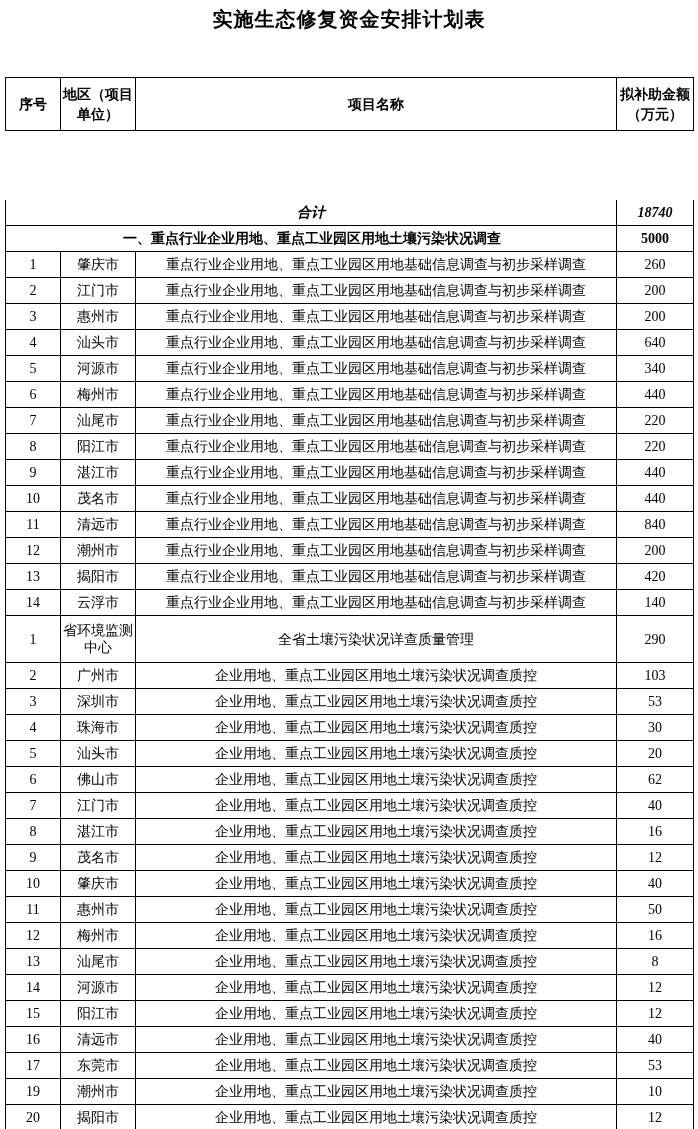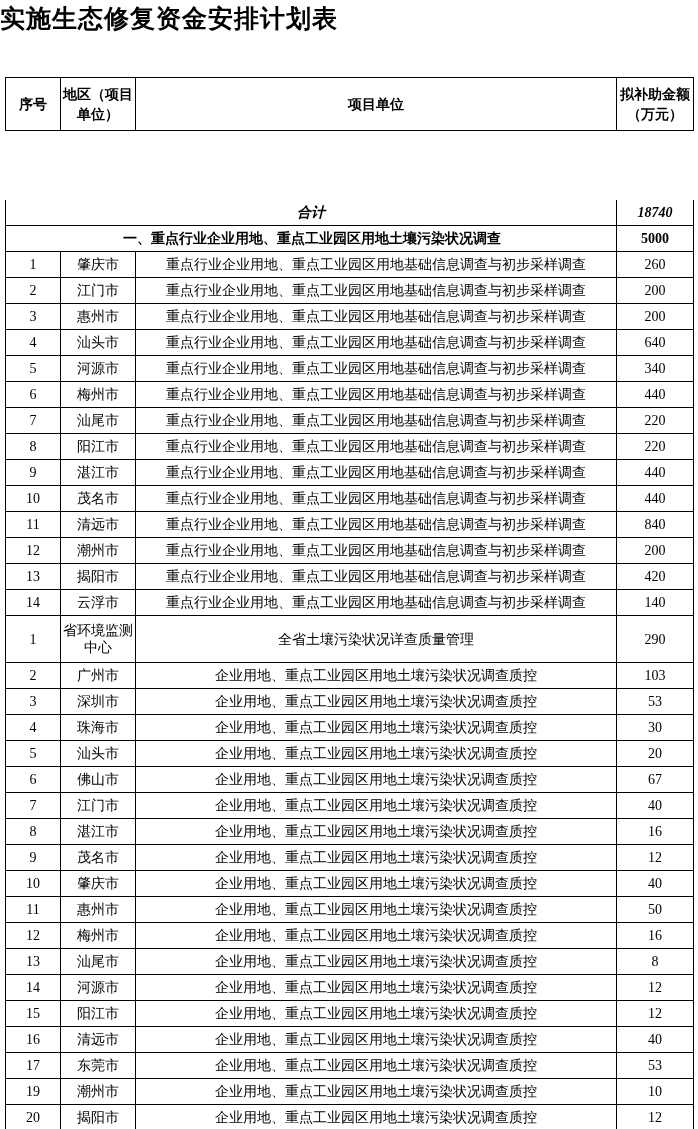--- a/index.html
+++ b/index.html
@@ -11,23 +11,23 @@
     position: relative;
     width: 698px;
     height: 1129px;
     overflow: hidden;
     background: #ffffff;
     color: #000000;
     font-family: "Liberation Serif", serif;
   }
   .doc-title {
     margin: 8px 0 6px 0;
-    text-align: left;
+    text-align: center;
     font-family: "DejaVu Sans", sans-serif;
-    font-size: 25px;
+    font-size: 20px;
     font-weight: bold;
     letter-spacing: 1px;
     line-height: 22px;
   }
   table {
     border-collapse: collapse;
     table-layout: fixed;
     width: 688px;
     margin-left: 5px;
     margin-top: 47px;
@@ -92,21 +92,21 @@
     <colgroup>
       <col class="c-no">
         <col class="c-region">
         <col class="c-proj">
         <col class="c-amt">
     </colgroup>
     <tbody>
         <tr>
       <th>序号</th>
       <th>地区（项目单位）</th>
-      <th>项目单位</th>
+      <th>项目名称</th>
       <th>拟补助金额（万元）</th>
     </tr>
   </tbody>
     </table>
 
   <div class="gap"></div>
 
   <table class="body-table">
     <colgroup>
       <col class="c-no">
@@ -234,21 +234,21 @@
         <tr>
           <td>5</td>
           <td class="wrap">汕头市</td>
           <td class="wrap">企业用地、重点工业园区用地土壤污染状况调查质控</td>
           <td>20</td>
         </tr>
         <tr>
           <td>6</td>
           <td class="wrap">佛山市</td>
           <td class="wrap">企业用地、重点工业园区用地土壤污染状况调查质控</td>
-          <td>67</td>
+          <td>62</td>
         </tr>
         <tr>
           <td>7</td>
           <td class="wrap">江门市</td>
           <td class="wrap">企业用地、重点工业园区用地土壤污染状况调查质控</td>
           <td>40</td>
         </tr>
         <tr>
           <td>8</td>
           <td class="wrap">湛江市</td>

